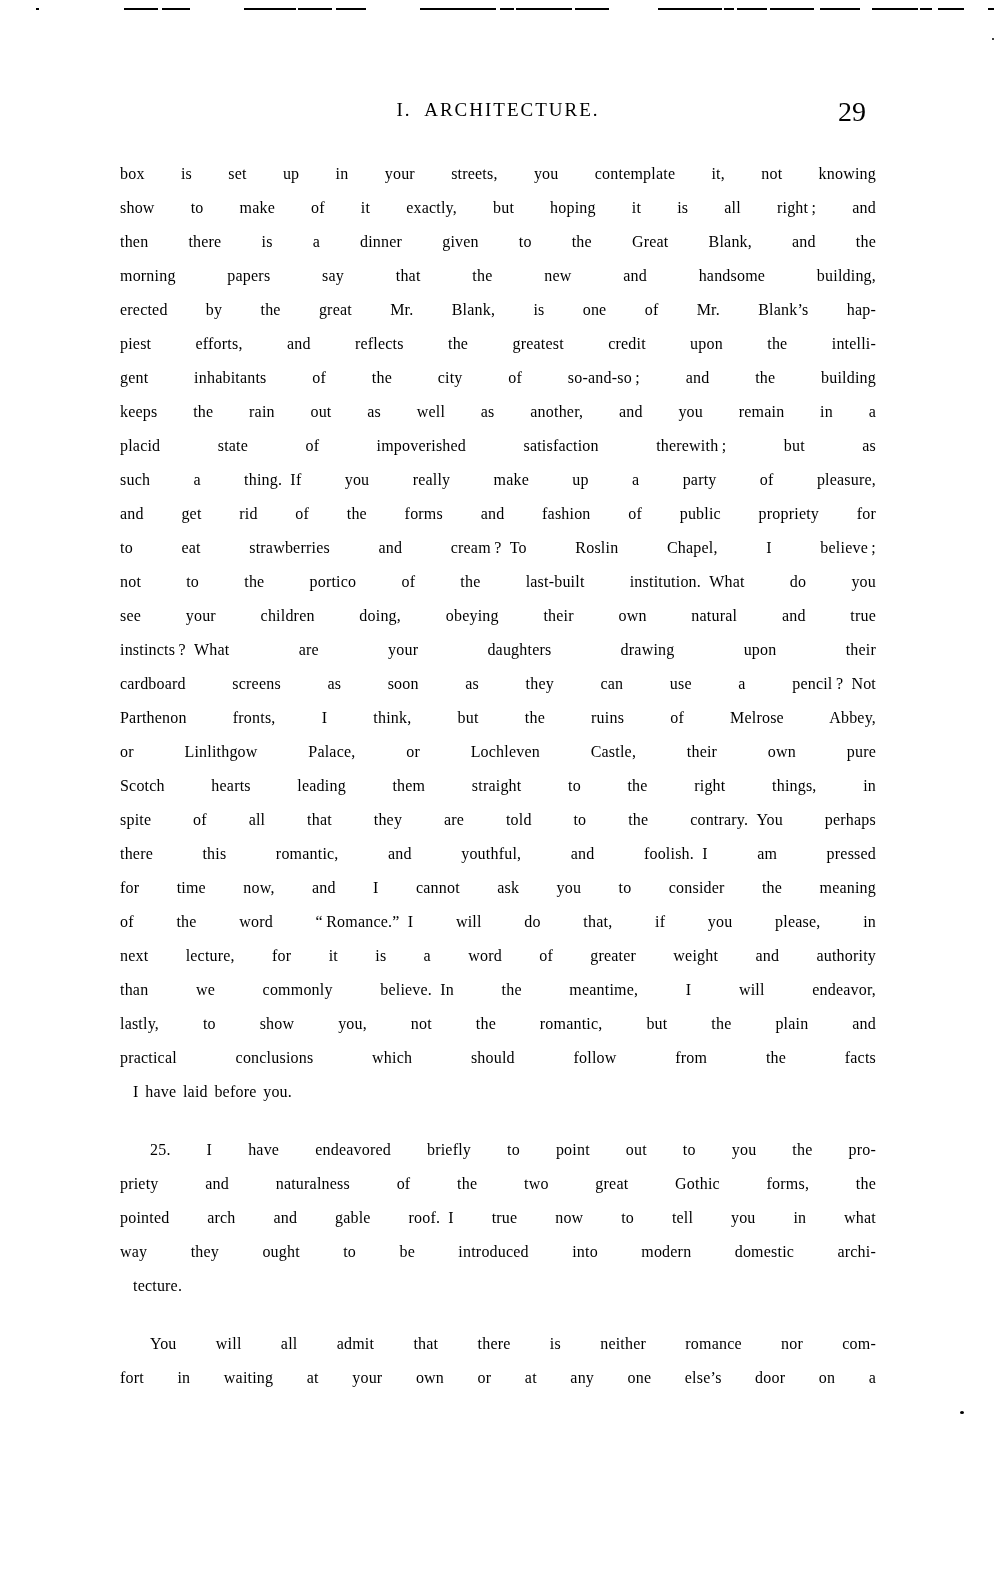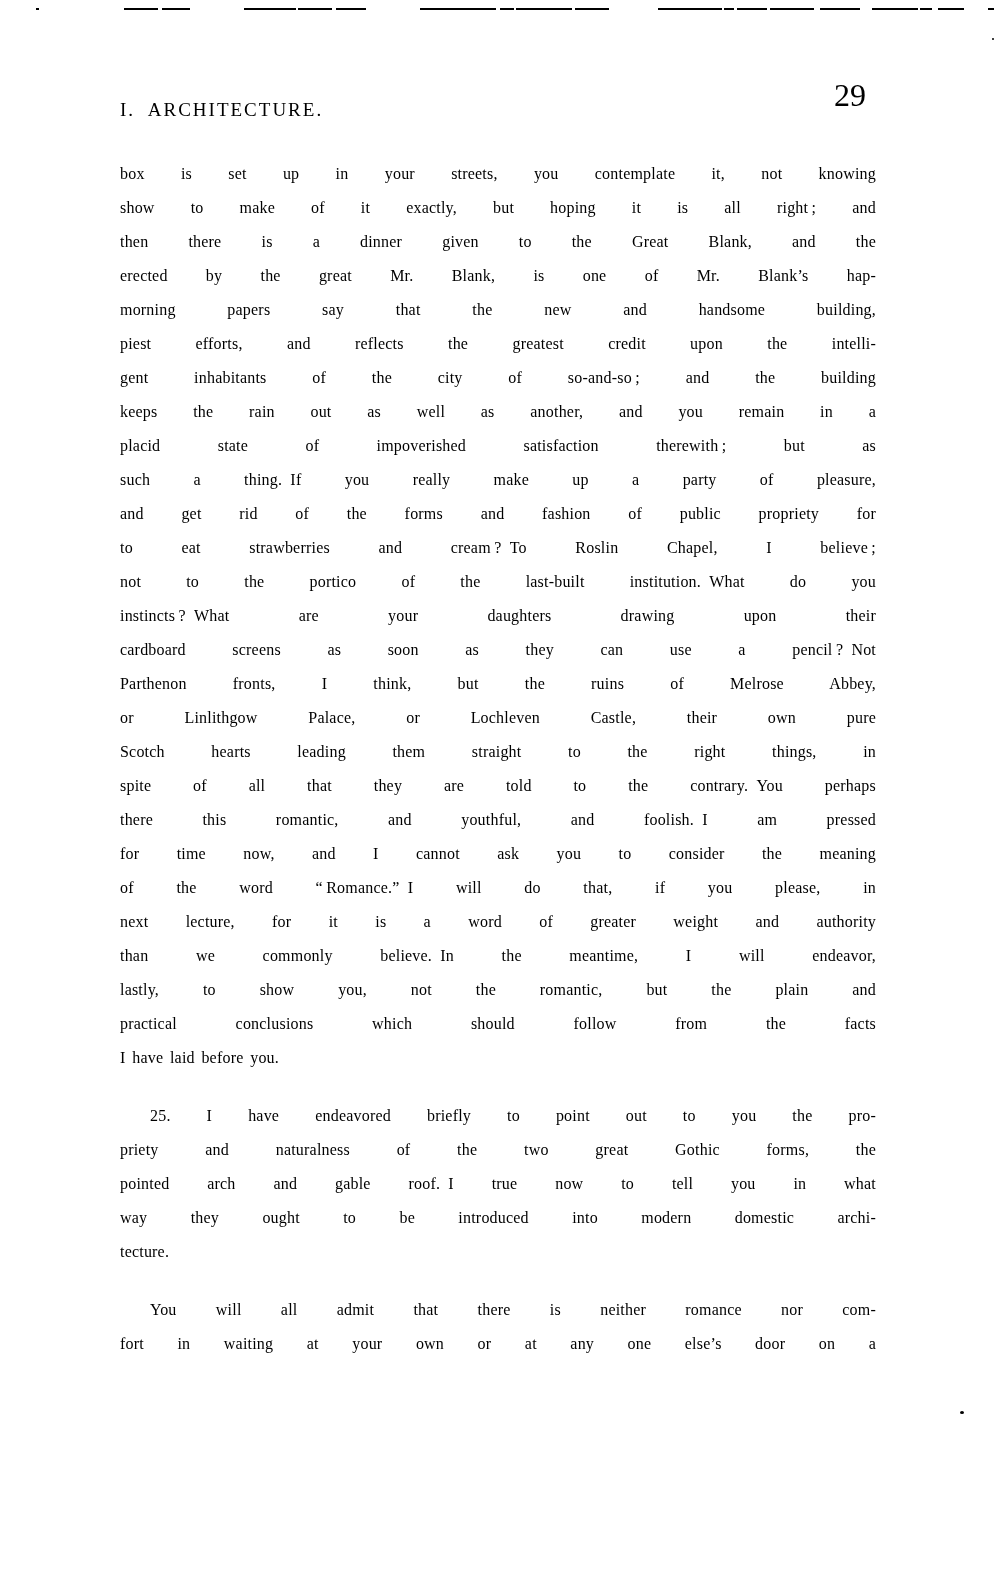--- a/index.html
+++ b/index.html
@@ -32,29 +32,30 @@
   .s14 { left: 770px; width: 44px; border-top-style: dashed; }
   .s15 { left: 820px; width: 40px; border-top-style: dotted; }
   .s16 { left: 872px; width: 46px; }
   .s17 { left: 920px; width: 12px; border-top-style: dotted; }
   .s18 { left: 938px; width: 26px; border-top-style: dashed; }
   .s19 { left: 988px; width: 6px;  border-top-style: dotted; }
 
   
   .running-header {
     position: absolute; top: 99px; left: 120px; width: 756px;
+    text-align: center;
   }
   .header-title {
     font-size: 19px;
     letter-spacing: 2px;
     word-spacing: 7px;
   }
   .page-number {
-    position: absolute; top: 77px; right: 134px;
-    font-size: 32px;
+    position: absolute; top: 96px; right: 134px;
+    font-size: 28px;
   }
 
   
   .text-block {
     position: absolute; top: 157px; left: 120px; width: 756px;
     font-size: 16px;
     letter-spacing: 0.2px;
     word-spacing: 2.5px;
   }
   .line {
@@ -65,21 +66,21 @@
     white-space: normal;
   }
   
   .line::after {
     content: "";
     display: inline-block;
     width: 100%;
     height: 0;
     vertical-align: top;
   }
-  .line.flush { text-align: left; }
+  .line.flush { text-align: left; margin-left: 13px; }
   .line.flush::after { content: none; }
   .line.indent { text-indent: 30px; margin-top: 24px; }
 
   
   .speck { position: absolute; background: #000; border-radius: 50%; }
   .speck-a { left: 960px; top: 1411px; width: 4px; height: 3px; }
   .speck-b { left: 992px; top: 38px;  width: 2px; height: 2px; }
 </style>
 </head>
 <body style="background: rgb(255, 255, 255); color: rgb(0, 0, 0);">
@@ -111,30 +112,31 @@
   <div class="running-header">
     <span class="header-title">I. ARCHITECTURE.</span>
   </div>
 
   <div class="page-number">29</div>
 
   <div class="text-block">
       <div class="line">box is set up in your streets, you contemplate it, not knowing</div>
       <div class="line">show to make of it exactly, but hoping it is all right ; and</div>
       <div class="line">then there is a dinner given to the Great Blank, and the</div>
+      <div class="line">morning papers say that the new and handsome building,</div>
       <div class="line">erected by the great Mr. Blank, is one of Mr. Blank’s hap-</div>
-      <div class="line">morning papers say that the new and handsome building,</div>
       <div class="line">piest efforts, and reflects the greatest credit upon the intelli-</div>
       <div class="line">gent inhabitants of the city of so-and-so ; and the building</div>
       <div class="line">keeps the rain out as well as another, and you remain in a</div>
       <div class="line">placid state of impoverished satisfaction therewith ; but as</div>
       <div class="line">such a thing. If you really make up a party of pleasure,</div>
       <div class="line">and get rid of the forms and fashion of public propriety for</div>
       <div class="line">to eat strawberries and cream ? To Roslin Chapel, I believe ;</div>
       <div class="line">not to the portico of the last-built institution. What do you</div>
+      <div class="line">see your children doing, obeying their own natural and true</div>
       <div class="line">instincts ? What are your daughters drawing upon their</div>
       <div class="line">cardboard screens as soon as they can use a pencil ? Not</div>
       <div class="line">Parthenon fronts, I think, but the ruins of Melrose Abbey,</div>
       <div class="line">or Linlithgow Palace, or Lochleven Castle, their own pure</div>
       <div class="line">Scotch hearts leading them straight to the right things, in</div>
       <div class="line">spite of all that they are told to the contrary. You perhaps</div>
       <div class="line">there this romantic, and youthful, and foolish. I am pressed</div>
       <div class="line">for time now, and I cannot ask you to consider the meaning</div>
       <div class="line">of the word “ Romance.” I will do that, if you please, in</div>
       <div class="line">next lecture, for it is a word of greater weight and authority</div>

